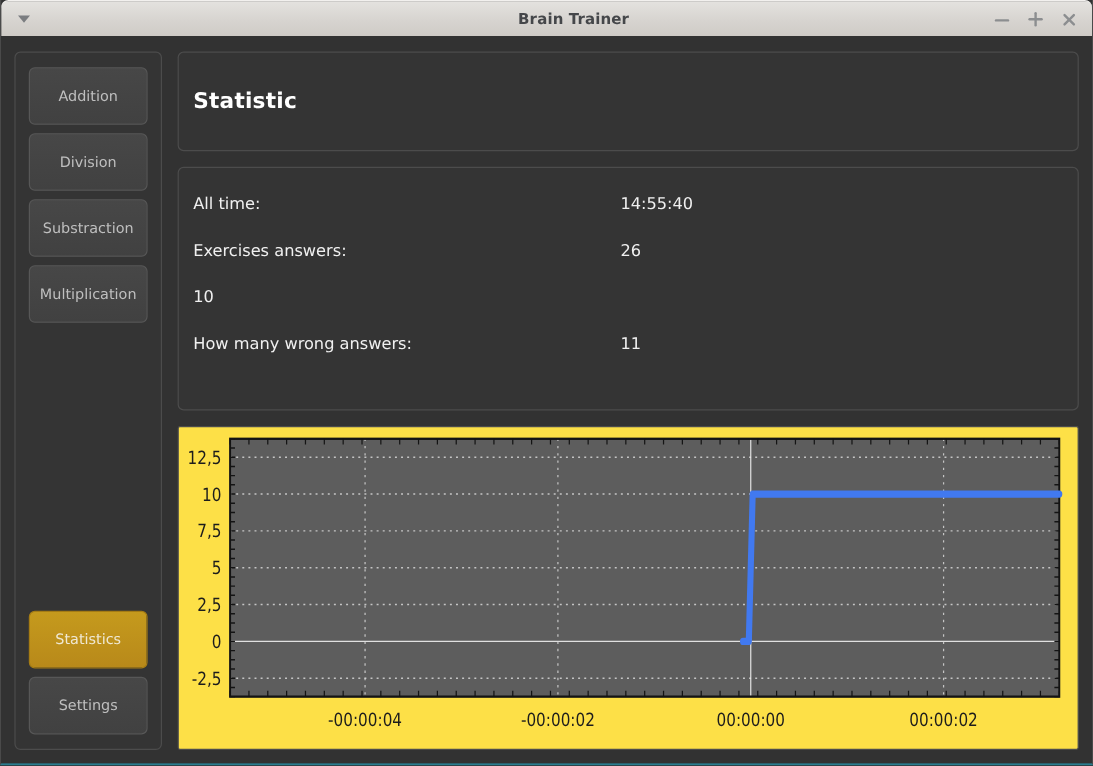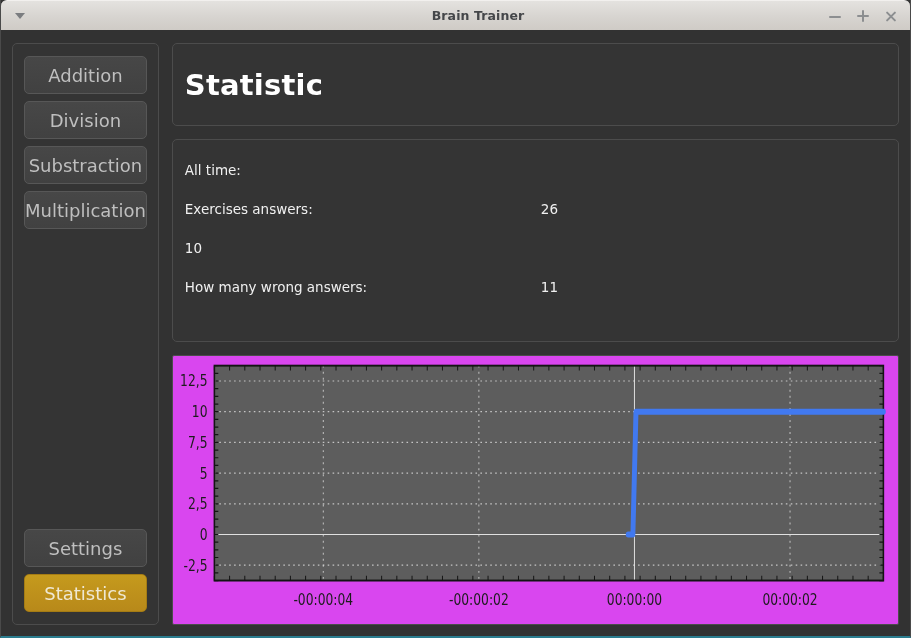--- a/index.html
+++ b/index.html
@@ -104,26 +104,26 @@
     border-radius: 5px;
     background: #343434;
     display: flex;
     flex-direction: column;
     padding: 12px 11px;
   }
   .side-top { display: flex; flex-direction: column; gap: 7px; }
   .side-bottom { margin-top: auto; display: flex; flex-direction: column; gap: 7px; }
 
   .sbtn {
-    height: 38px;
+    height: 48px;
     border: 1px solid #575757;
     border-radius: 5px;
     background: linear-gradient(to bottom, #474747 0%, #414141 100%);
     color: #bfbfbf;
-    font-size: 18px;
+    font-size: 12px;
     display: flex;
     align-items: center;
     justify-content: center;
     cursor: default;
     white-space: nowrap;
     text-align: center;
   }
   .sbtn.active {
     background: linear-gradient(to bottom, #c59a1d 0%, #b8891a 100%);
     border-color: #a57c14;
@@ -145,21 +145,21 @@
     background: #343434;
   }
 
   #header-panel {
     flex: 0 0 83px;
     display: flex;
     align-items: center;
     padding-left: 12px;
   }
   #header-panel .page-title {
-    font-size: 29px;
+    font-size: 18px;
     font-weight: bold;
     color: #ffffff;
     letter-spacing: 0.2px;
   }
 
   #stats-panel {
     flex: 0 0 203px;
     padding: 22px 22px 4px 12px;
     display: flex;
     flex-direction: column;
@@ -170,21 +170,21 @@
     align-items: baseline;
     font-size: 13.5px;
     color: #f0f0f0;
   }
   .stat-label { flex: 0 0 356px; }
   .stat-value { flex: 1 1 auto; }
 
   
   #chart-panel {
     flex: 1 1 auto;
-    background: #d946ef;
+    background: #fde047;
     border: 1px solid #4c4c4c;
     border-radius: 2px;
     position: relative;
     overflow: hidden;
     min-height: 0;
   }
   #chart-svg { display: block; width: 100%; height: 100%; }
 </style>
 </head>
 <body>
@@ -214,38 +214,39 @@
           <span>Division</span>
         </div>
         <div class="sbtn">
           <span>Substraction</span>
         </div>
         <div class="sbtn">
           <span>Multiplication</span>
         </div>
       </div>
       <div class="side-bottom">
+        <div class="sbtn active">
+          <span>Statistics</span>
+        </div>
         <div class="sbtn">
           <span>Settings</span>
-        </div>
-        <div class="sbtn active">
-          <span>Statistics</span>
         </div>
       </div>
     </div>
 
     <div id="main">
 
       <div class="panel" id="header-panel">
         <div class="page-title">Statistic</div>
       </div>
 
       <div class="panel" id="stats-panel">
         <div class="stat-row">
           <div class="stat-label">All time:</div>
+          <div class="stat-value">14:55:40</div>
         </div>
         <div class="stat-row">
           <div class="stat-label">Exercises answers:</div>
           <div class="stat-value">26</div>
         </div>
         <div class="stat-row">
           <div class="stat-value">10</div>
         </div>
         <div class="stat-row">
           <div class="stat-label">How many wrong answers:</div>

